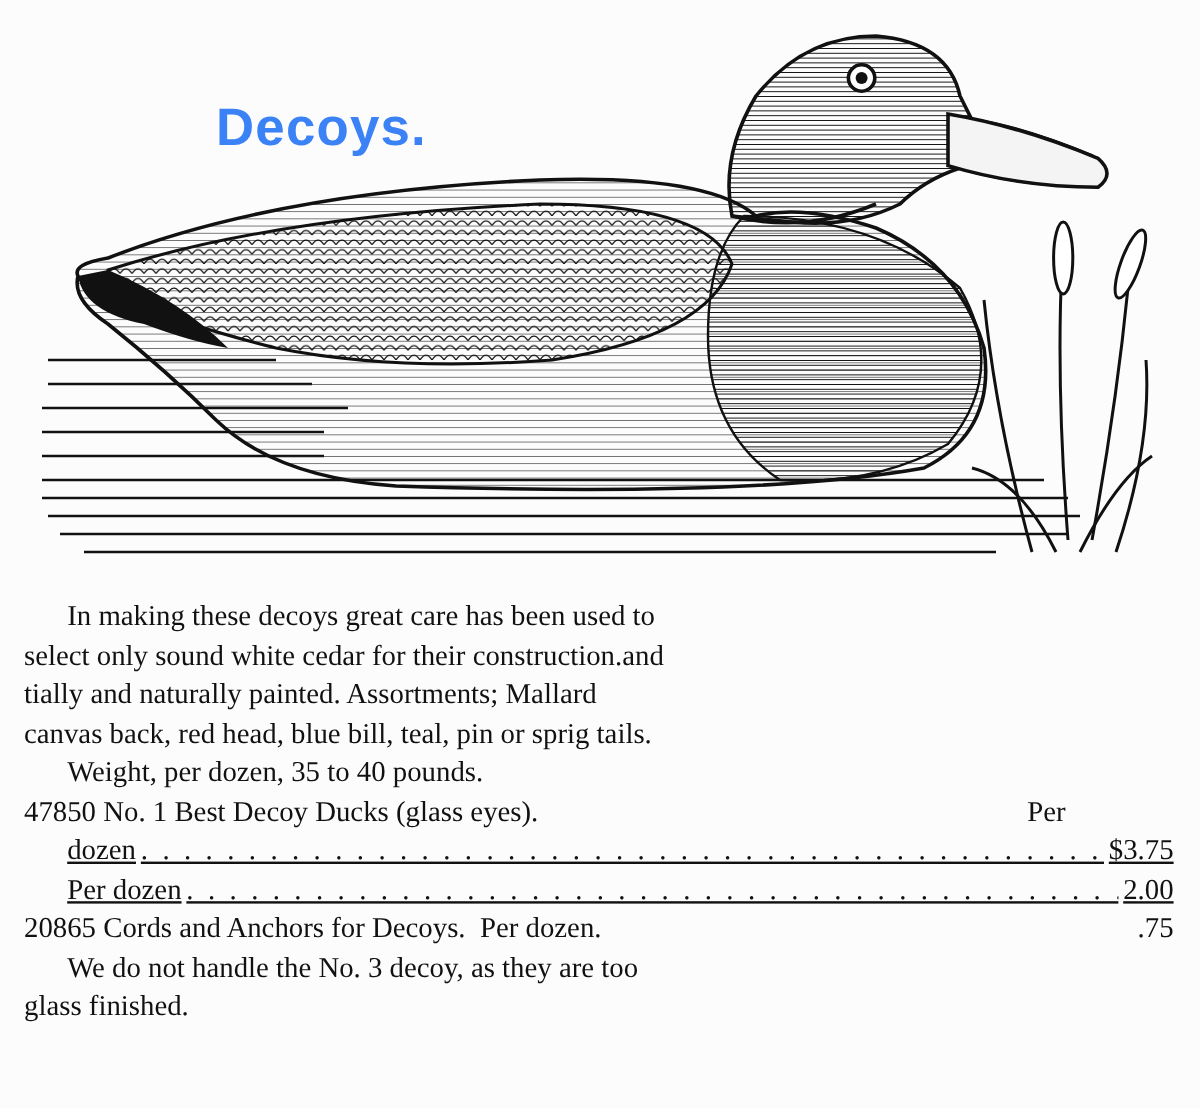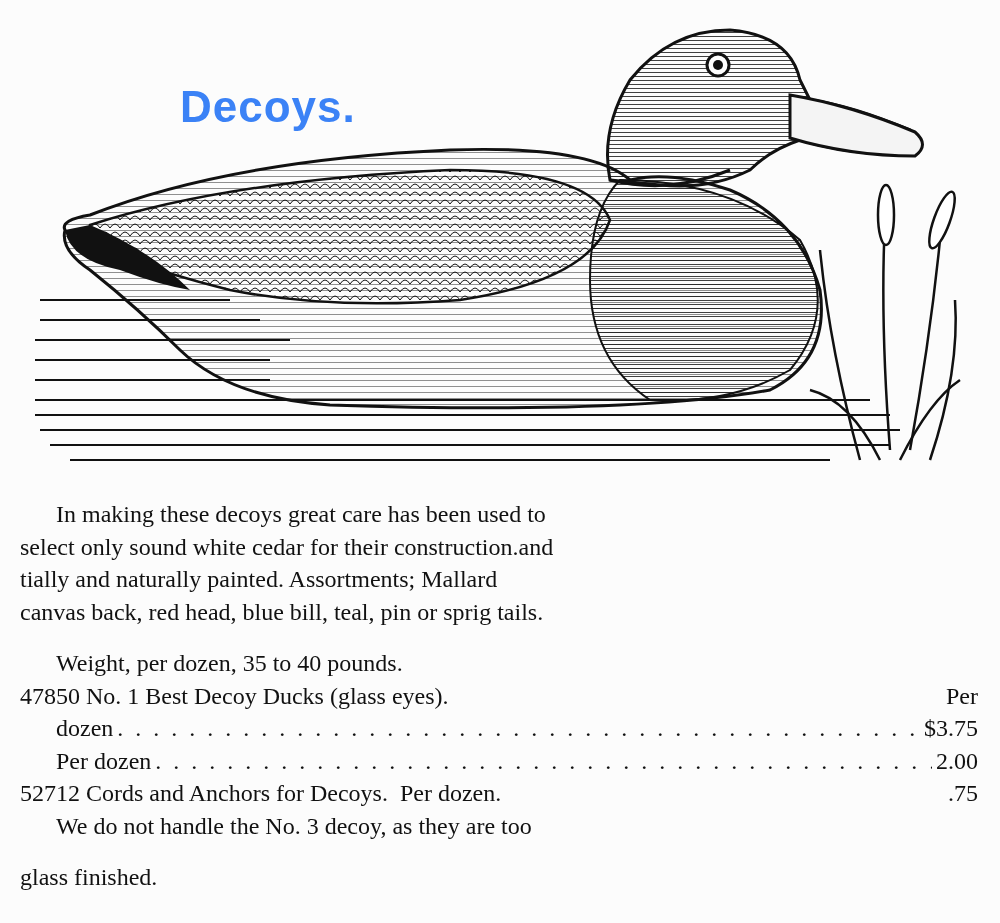--- a/index.html
+++ b/index.html
@@ -1,24 +1,24 @@
 <!DOCTYPE html>
 <html><head>
 <meta charset="utf-8">
 <style>
   html, body { margin:0; padding:0; background:#fcfcfc; }
   body { width:1000px; height:923px; position:relative; overflow:hidden; font-family:"DejaVu Serif", serif; color:#111; }
   .title { position:absolute; left:180px; top:82px; font-family:"Liberation Sans", sans-serif; font-weight:bold; font-size:44px; letter-spacing:1px; color:#3b82f6; }
   .illus { position:absolute; left:30px; top:20px; width:940px; height:460px; }
   .text { position:absolute; left:20px; top:498px; width:958px; font-family:"Liberation Serif", serif; font-size:24px; line-height:32.5px; color:#111; }
   .line { white-space:nowrap; display:flex; justify-content:space-between; }
-  .line.left { justify-content:flex-start;margin-top:19px; }
+  .line.left { justify-content:flex-start; }
   .indent2 { padding-left:36px; }
   .para-justify { text-align:justify; text-align-last:justify; }
-  .leader { display:flex; align-items:flex-start; }
+  .leader { display:flex; align-items:flex-start;text-decoration:underline; }
   .leader .dots { flex:1; overflow:hidden; white-space:nowrap; margin:0 4px; letter-spacing:3px; }
   .leader .dots::after { content:". . . . . . . . . . . . . . . . . . . . . . . . . . . . . . . . . . . . . . . . . . . . . . . . . . . . . . . . . . . . . . . . . . . . . . ."; }
 </style>
 </head>
 <body>
 
 <svg class="illus" viewBox="0 0 940 460" xmlns="http://www.w3.org/2000/svg">
   <defs>
     <pattern id="hatch" width="4" height="4" patternUnits="userSpaceOnUse">
       <line x1="0" y1="0" x2="4" y2="0" stroke="#111" stroke-width="1.6"></line>
@@ -83,41 +83,41 @@
     <div class="line para-justify">canvas back, red head, blue bill, teal, pin or sprig tails.</div>
     <div class="line left indent2">Weight, per dozen, 35 to 40 pounds.</div>
   </div>
 
   <div>
     <div class="line">
       <span>
         <span>47850</span>
         <span>No. 1 Best Decoy Ducks (glass eyes).</span>
       </span>
-      <span style="">Per</span>
+      <span style="margin-right:90px">Per</span>
     </div>
     <div class="leader indent2">
       <span>dozen</span>
       <span class="dots"></span>
       <span>$3.75</span>
     </div>
   </div>
 
   <div>
     <div class="leader indent2">
       <span>Per dozen</span>
       <span class="dots"></span>
       <span>2.00</span>
     </div>
   </div>
 
   <div>
     <div class="line">
       <span>
-        <span>52712</span>
+        <span>20865</span>
         <span>Cords and Anchors for Decoys.</span>
         &nbsp;<span>Per dozen.</span>
       </span>
       <span>.75</span>
     </div>
   </div>
 
   <div>
     <div class="line para-justify indent2">We do not handle the No. 3 decoy, as they are too</div>
     <div class="line left">glass finished.</div>

